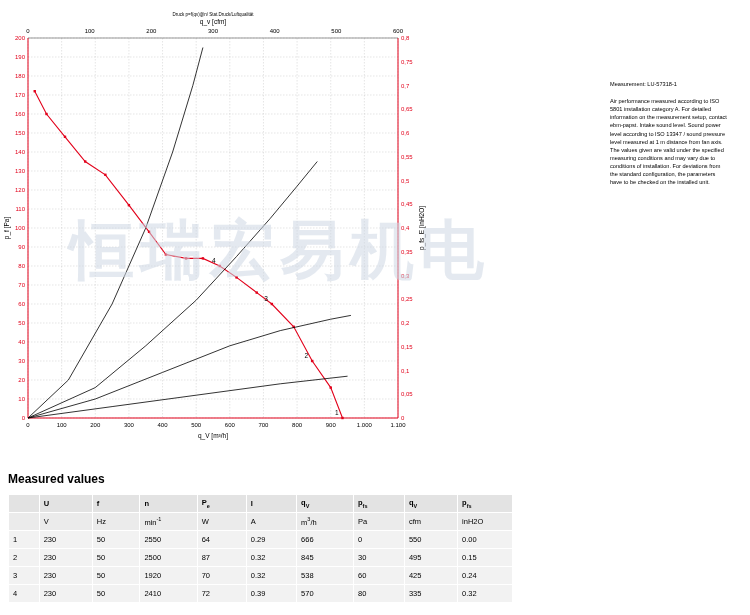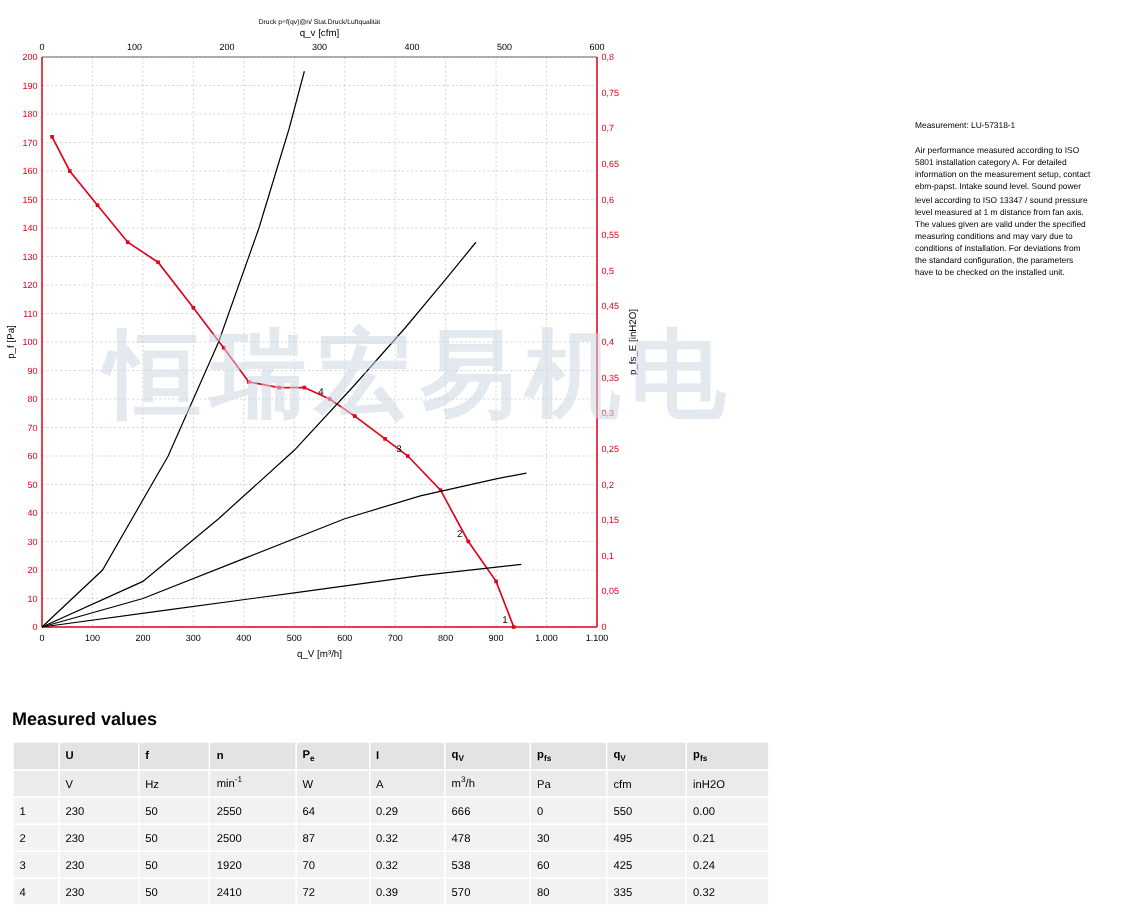--- a/index.html
+++ b/index.html
@@ -249,24 +249,24 @@
         <td class="c8">550</td>
         <td class="c9">0.00</td>
       </tr>
       <tr>
         <td class="c0">2</td>
         <td class="c1">230</td>
         <td class="c2">50</td>
         <td class="c3">2500</td>
         <td class="c4">87</td>
         <td class="c5">0.32</td>
-        <td class="c6">478</td>
+        <td class="c6">845</td>
         <td class="c7">30</td>
         <td class="c8">495</td>
-        <td class="c9">0.21</td>
+        <td class="c9">0.15</td>
       </tr>
       <tr>
         <td class="c0">3</td>
         <td class="c1">230</td>
         <td class="c2">50</td>
         <td class="c3">1920</td>
         <td class="c4">70</td>
         <td class="c5">0.32</td>
         <td class="c6">538</td>
         <td class="c7">60</td>

